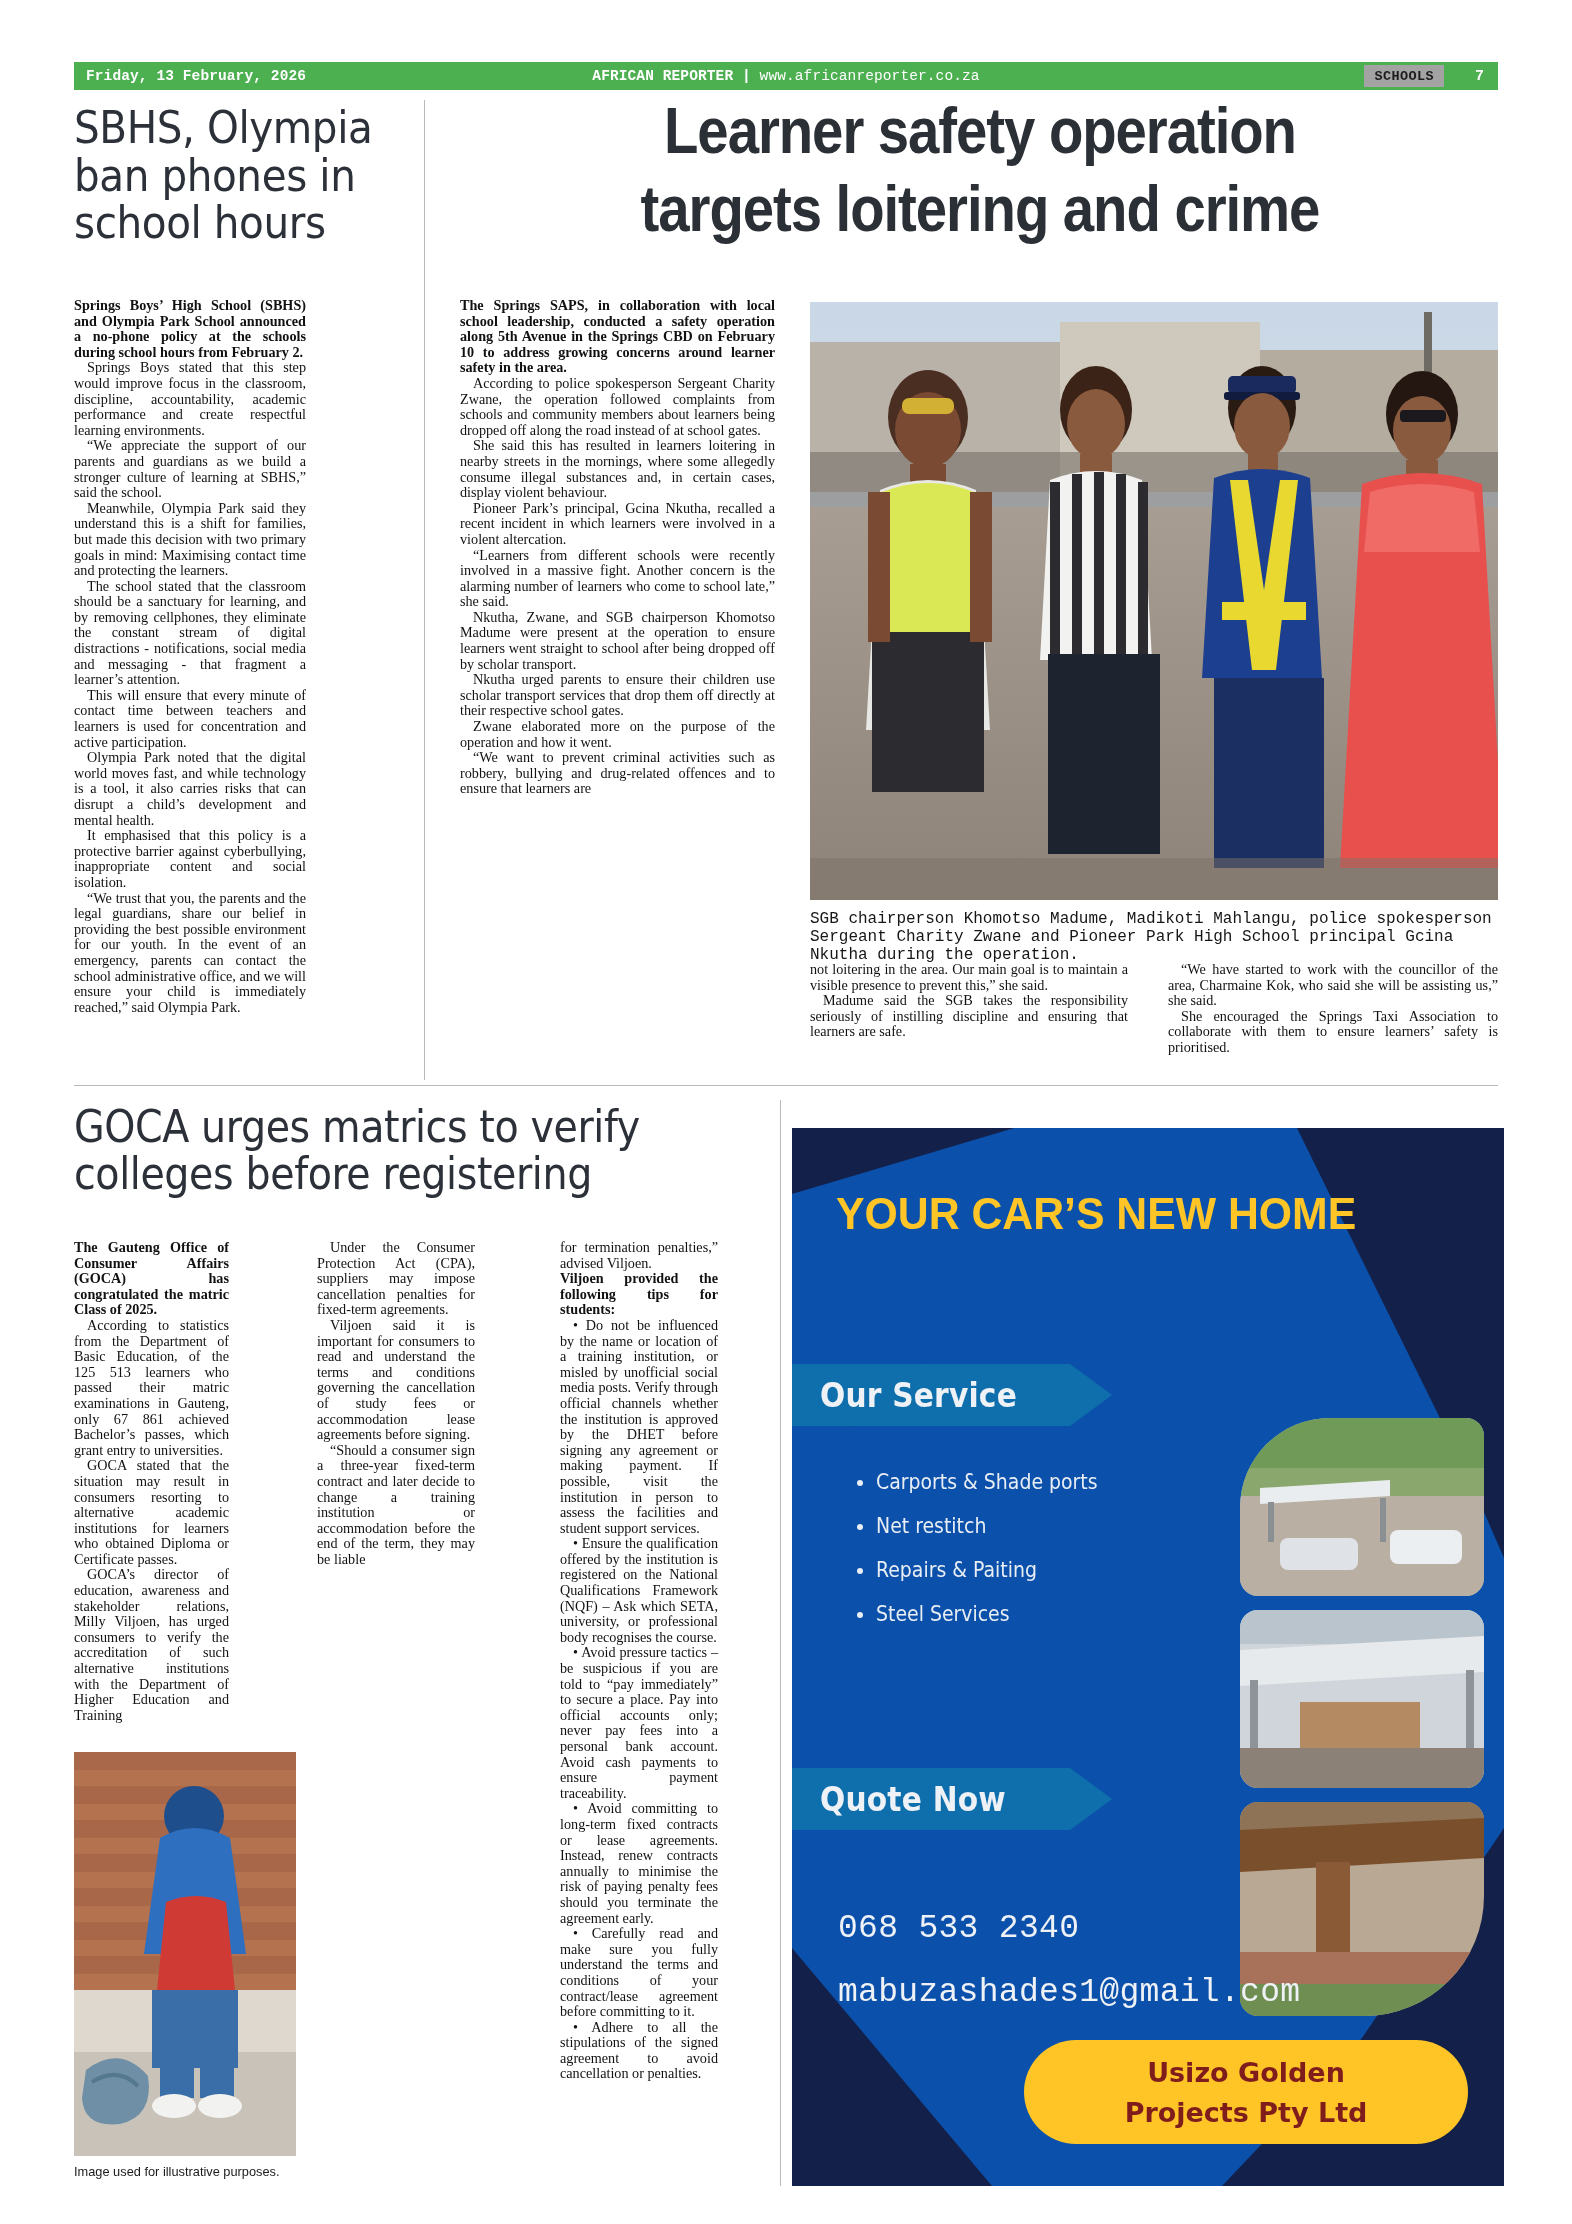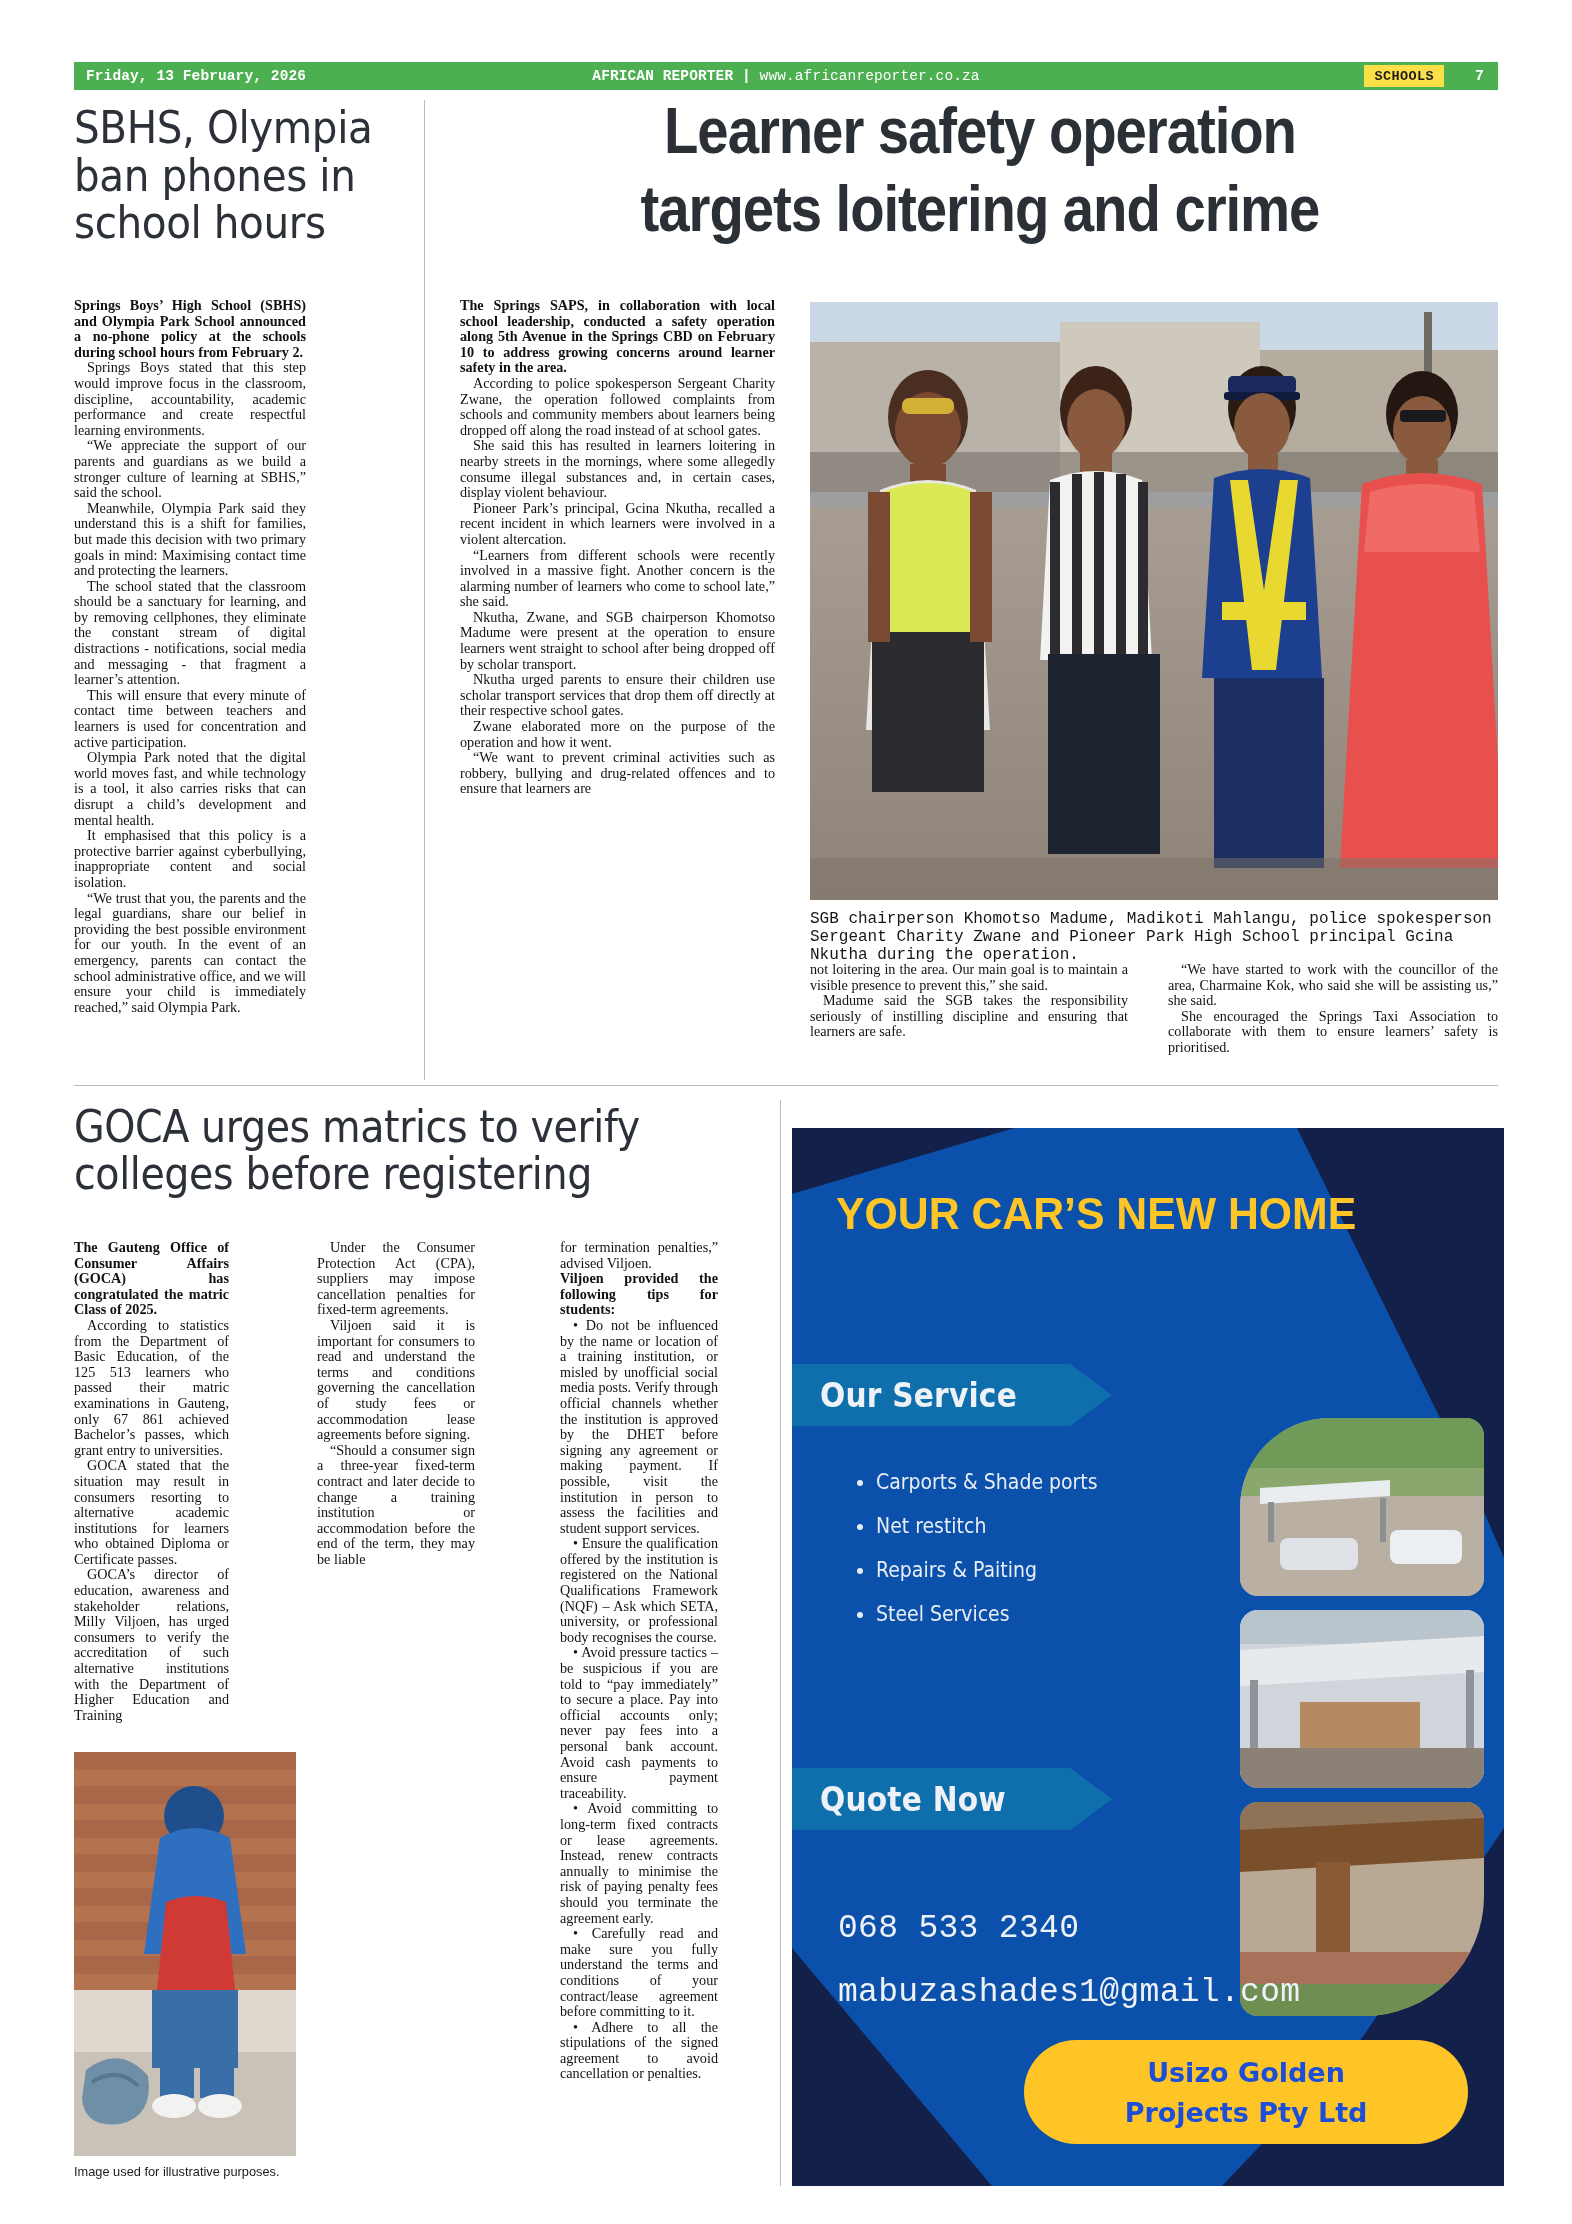--- a/index.html
+++ b/index.html
@@ -24,21 +24,21 @@
     color:#ffffff; font-size:14.5px; font-weight:700; padding-left:12px;
     letter-spacing:.1px; white-space:nowrap;
   }
   .masthead .center {
     position:absolute; left:0; right:0; text-align:center;
     color:#ffffff; font-size:14.5px; font-weight:700; letter-spacing:.1px;
   }
   .masthead .center .site { font-weight:400; }
   .masthead .section-tag {
     position:absolute; right:54px; top:3px; height:22px;
-    background:#fde047; color:#1c1c1c; font-size:13.5px; font-weight:800;
+    background:#a3a3a3; color:#1c1c1c; font-size:13.5px; font-weight:800;
     display:flex; align-items:center; padding:0 10px; letter-spacing:.4px;
   }
   .masthead .pagenum {
     position:absolute; right:14px; top:0; height:28px;
     display:flex; align-items:center; color:#fff; font-size:15px; font-weight:700;
   }
 
   
   .rule { position:absolute; background:#b9b9b9; }
 
@@ -109,21 +109,21 @@
   .ad-contact {
     position:absolute; left:46px;
     font-family:Liberation Mono, monospace;
     font-size:33px; color:#eef2f6; letter-spacing:.3px;
   }
   .ad-pill {
     position:absolute; left:232px; top:1x; width:444px; height:104px;
     background:#ffc527; border-radius:52px;
     display:flex; flex-direction:column; align-items:center; justify-content:center;
     font-family:"DejaVu Sans","Liberation Sans", sans-serif;
-    font-weight:700; font-size:27px; color:#1d4ed8; line-height:31px;gap:9px;
+    font-weight:700; font-size:27px; color:#7f1d1d; line-height:31px;gap:9px;
   }
   .ad-photo { position:absolute; overflow:hidden; }
 
   
   .illus-cap {
     position:absolute; left:74px; top:2164px;
     font-family:"Liberation Sans", sans-serif; font-size:12.8px; color:#1b1b1b;
   }
 </style>
 </head>

